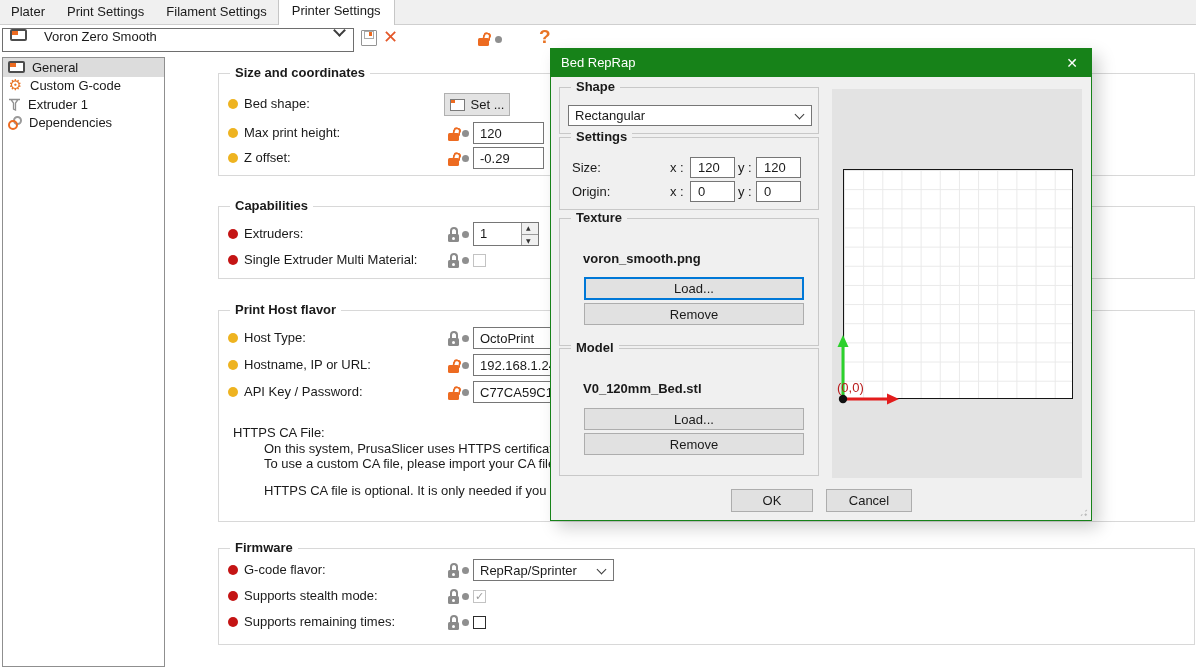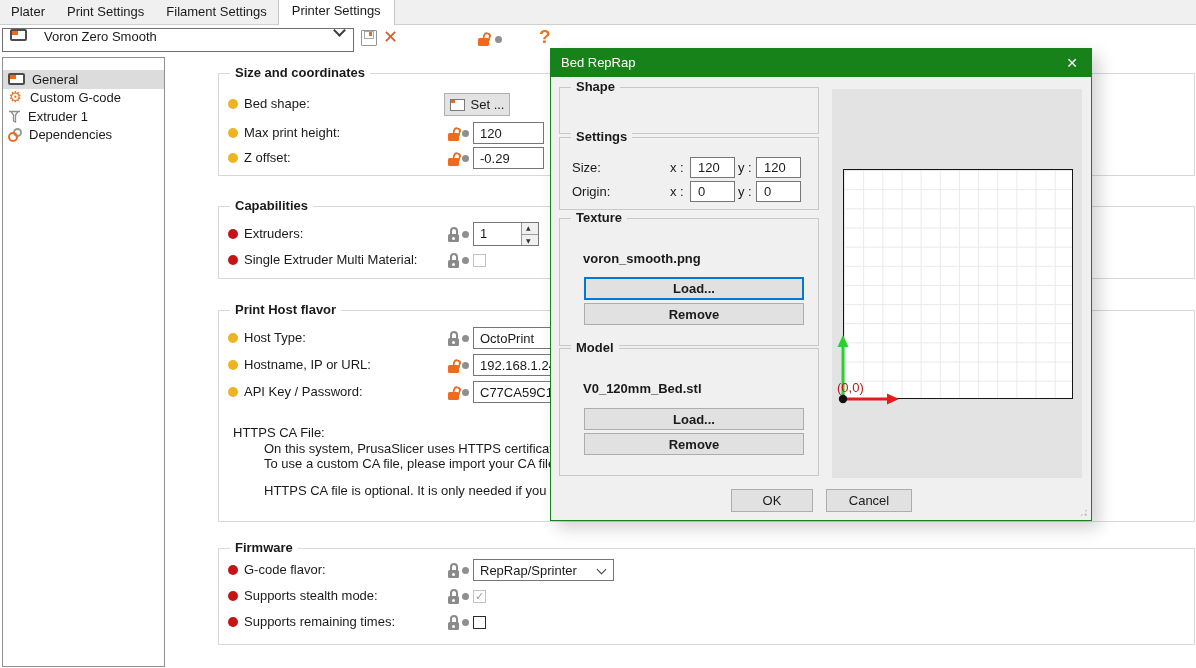--- a/index.html
+++ b/index.html
@@ -38,21 +38,21 @@
   .lock .sh{position:absolute;top:0;width:8px;height:8px;border:2px solid;border-bottom:none;
             border-radius:4px 4px 0 0;box-sizing:border-box}
   .lock.closed .bd{background:#8a8a8a}
   .lock.closed .sh{left:1.5px;border-color:#8a8a8a}
   .lock.closed .bd::after{content:"";position:absolute;left:4px;top:2.5px;width:3px;height:3px;border-radius:50%;background:#fff}
   .lock.open .bd{background:#ed6b21}
   .lock.open .sh{left:4px;border-color:#ed6b21;transform:rotate(16deg);transform-origin:bottom left}
 
   
   .sidebar{position:absolute;left:2px;top:57px;width:163px;height:610px;background:#fff;
-           border:1px solid #8f8f8f;box-sizing:border-box;padding-top:12px}
+           border:1px solid #8f8f8f;box-sizing:border-box;padding-top:0}
   .side-item{height:18.5px;display:flex;align-items:center;padding-left:5px;gap:7px}
   .side-item.selected{background:#dcdcdc}
   .icon-gear{width:15px;text-align:center;flex:none}
   .icon-gear::before{content:"⚙";font-family:"DejaVu Sans",sans-serif;font-size:15px;color:#e87425;line-height:15px}
   .icon-extruder{flex:none;width:13px;height:13px}
   .icon-notes{flex:none;position:relative;width:11px;height:13px;border:1px solid #8a8a8a;background:#fff;box-sizing:border-box}
   .icon-notes::before{content:"";position:absolute;left:1px;top:2px;width:7px;height:8px;
         background:repeating-linear-gradient(#9a9a9a 0 1px,transparent 1px 3px)}
   .icon-notes::after{content:"";position:absolute;left:11px;top:0;width:2.5px;height:11px;background:#ed6b21}
   .icon-dep{flex:none;position:relative;width:14px;height:14px}
@@ -89,21 +89,21 @@
 
   
   .dialog{position:absolute;left:550px;top:48px;width:542px;height:473px;background:#f0f0f0;
           border:1px solid #178219;box-sizing:border-box;box-shadow:7px 7px 16px rgba(0,0,0,.18)}
   .dtitle{height:28px;background:#178219;color:#fff;line-height:28px;padding-left:10px}
   .dclose{position:absolute;right:0;top:0;width:38px;height:28px;text-align:center;color:#fff}
   .dclose::before{content:"✕";font-size:14px;line-height:28px}
   .dgrp{position:absolute;border:1px solid #c8c8c8;box-sizing:border-box}
   .dgrp .gt{background:#f0f0f0}
   .dbtn{position:absolute;background:#e1e1e1;border:1px solid #adadad;box-sizing:border-box;
-        display:flex;align-items:center;justify-content:center;font-weight:bold}
+        display:flex;align-items:center;justify-content:center;font-weight:normal}
   .dbtn.focus{border:2px solid #0078d7}
   .okbtn{font-weight:normal}
   .fname{position:absolute;font-weight:bold;white-space:nowrap}
   .tbs{position:absolute;height:21px;width:45px;background:#fff;border:1px solid #767676;
        box-sizing:border-box;padding:2px 0 0 7px}
   .preview{position:absolute;left:281px;top:40px;width:250px;height:389px;background:#e3e3e3}
   .bed{position:absolute;left:11px;top:80px;width:230px;height:230px;box-sizing:border-box;
        border:1px solid #151515;background-color:#fff;
        background-image:linear-gradient(to right,#e9e9e9 1px,transparent 1px),
                         linear-gradient(to bottom,#e9e9e9 1px,transparent 1px);
@@ -278,20 +278,24 @@
     <span class="gdot" style="position:absolute;left:243px;top:70px"></span>
     <span class="cb en" style="left:254px;top:67px"></span>
   </div>
 
   <div class="dialog">
     <div class="dtitle">Bed RepRap</div>
     <div class="dclose"></div>
 
     <div class="dgrp" style="left:8px;top:38px;width:260px;height:47px">
       <span class="gt">Shape</span>
+      <div class="sel" style="left:8px;top:17px;width:244px;height:21px">
+        <span>Rectangular</span>
+        <span class="chev"></span>
+      </div>
     </div>
 
     <div class="dgrp" style="left:8px;top:88px;width:260px;height:73px">
       <span class="gt">Settings</span>
       <span class="lbl" style="left:12px;top:22px">Size:</span>
       <span class="lbl" style="left:110px;top:22px">x :</span>
       <div class="tbs" style="left:130px;top:19px">120</div>
       <span class="lbl" style="left:178px;top:22px">y :</span>
       <div class="tbs" style="left:196px;top:19px">120</div>
       <span class="lbl" style="left:12px;top:46px">Origin:</span>

